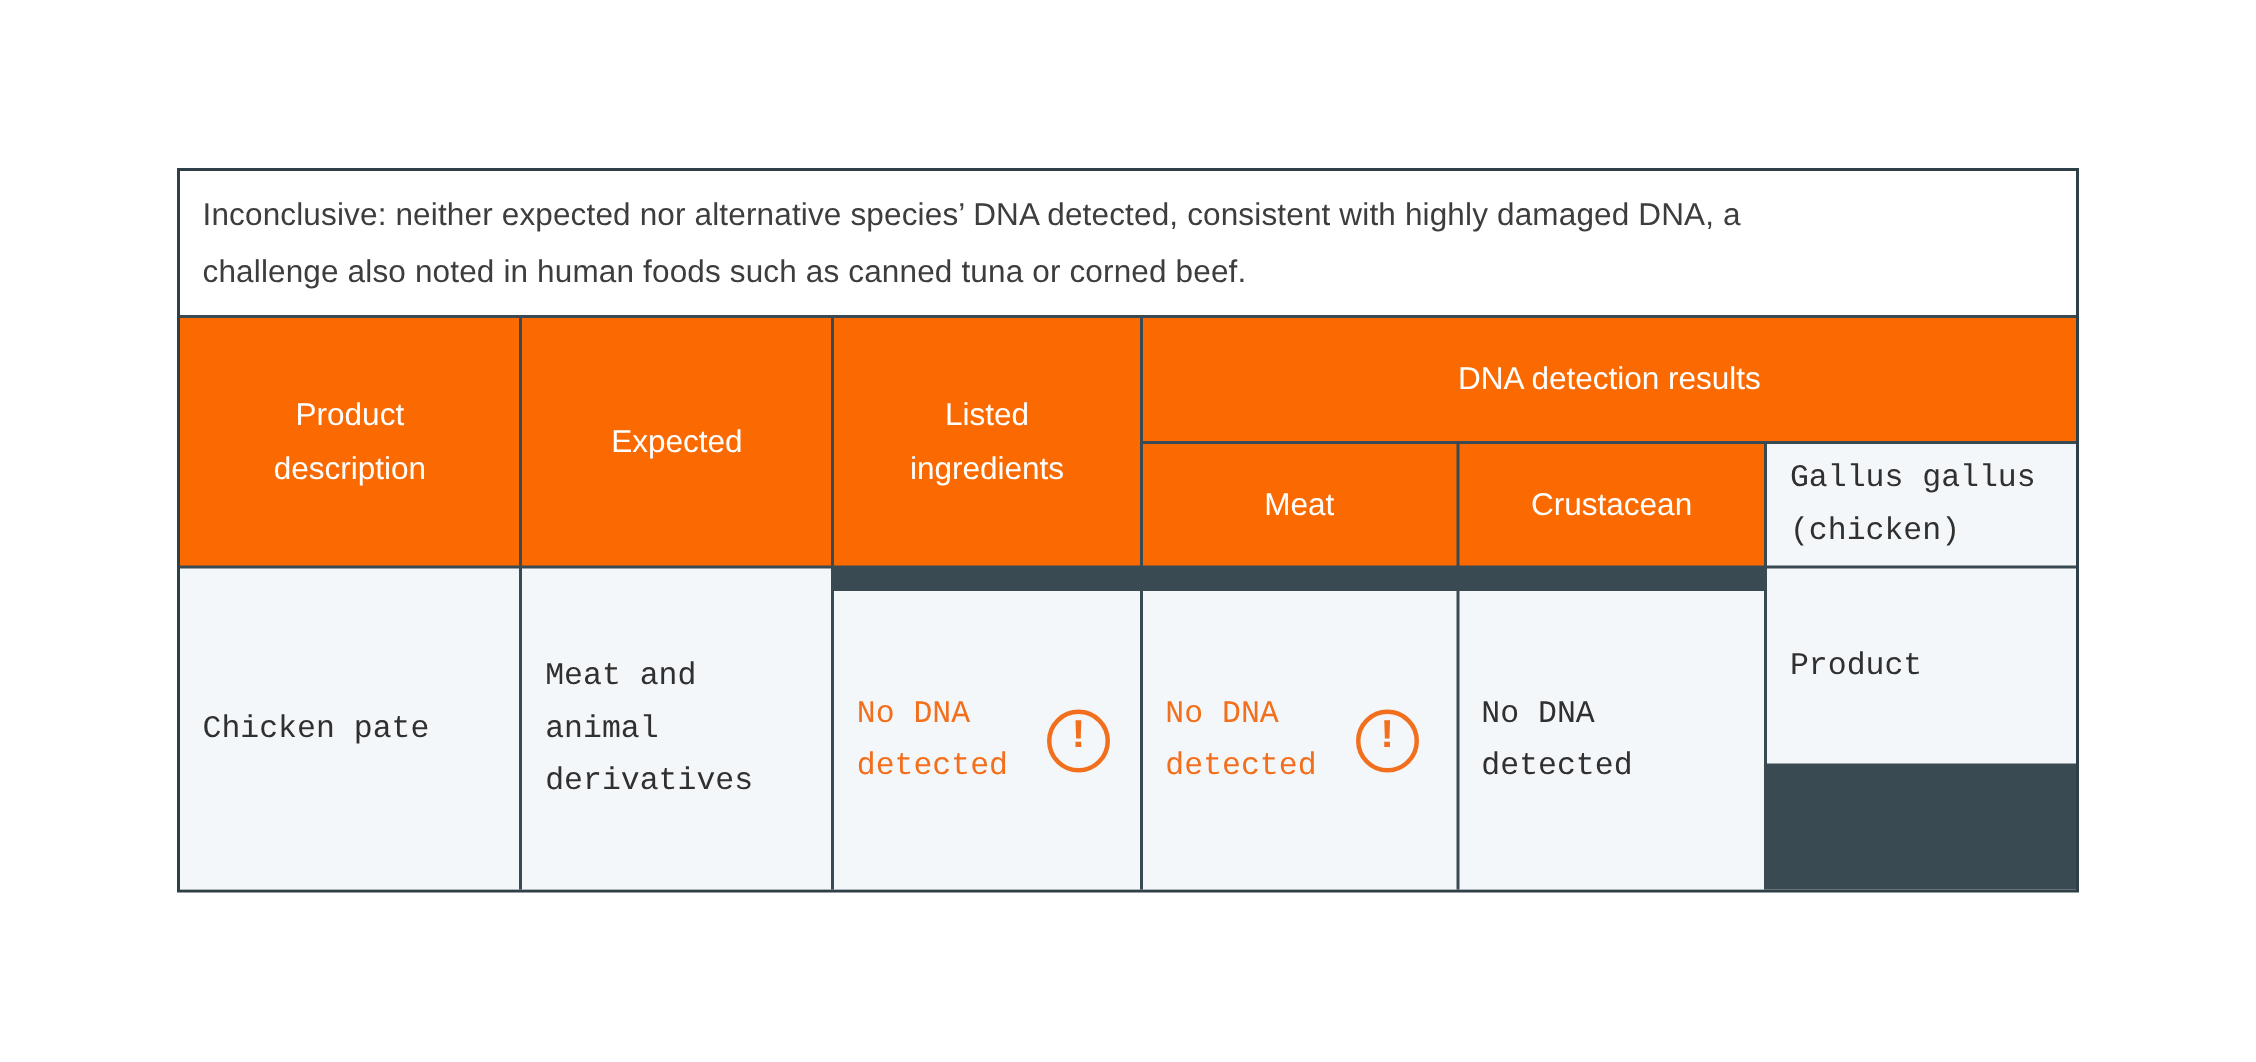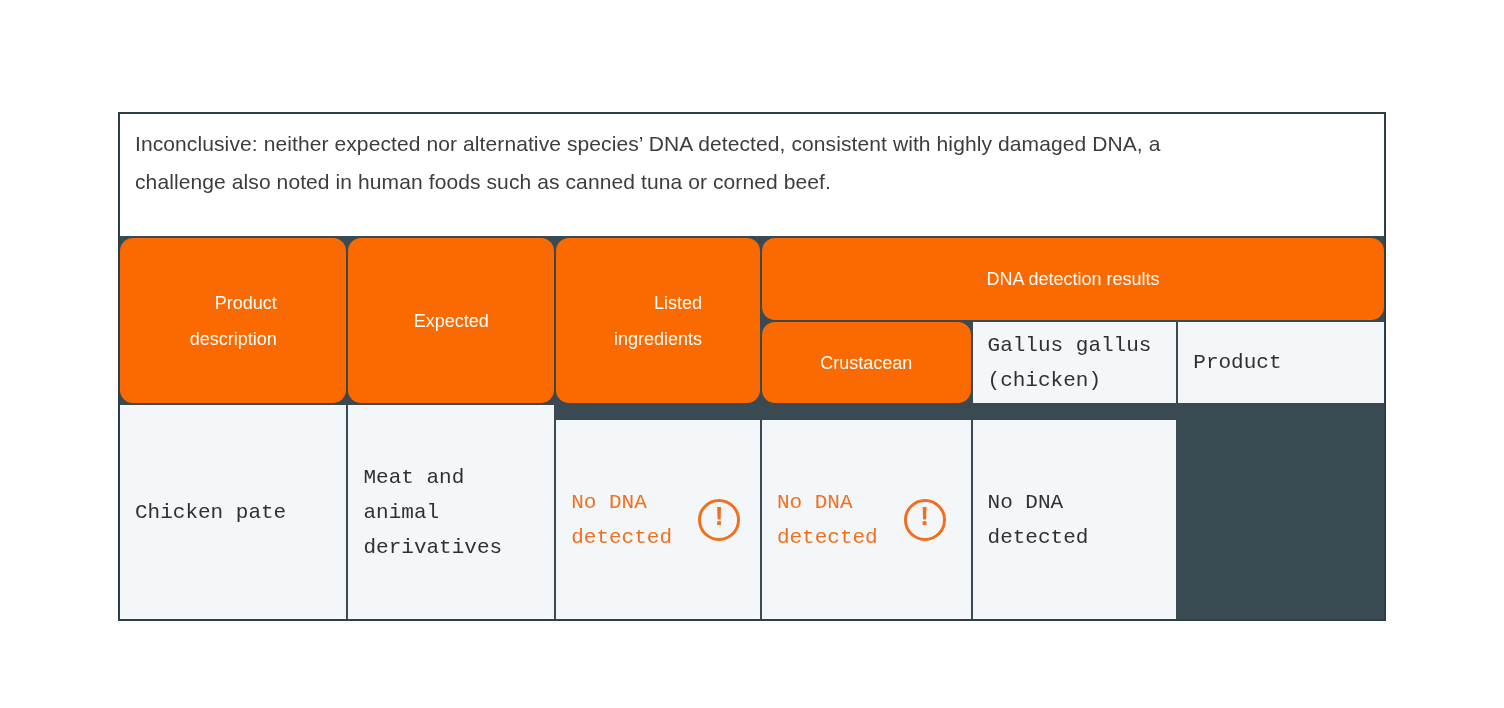--- a/index.html
+++ b/index.html
@@ -20,48 +20,47 @@
     overflow: hidden;
   }
   .figure {
     position: absolute;
     left: 118px; top: 112px;
     width: 1268px;
     border: 2px solid var(--border-outer);
     background: #ffffff;
   }
   .note {
-    height: 122px;
+    height: 96px;
     background: #ffffff;
     color: var(--note-text);
     font-size: 21px;
     line-height: 38px;
     padding: 11px 15px 0 15px;
     white-space: pre-line;
     letter-spacing: 0.1px;
   }
   .grid {
     display: grid;
     grid-template-columns: 229fr 208fr 206fr 211fr 206fr 208fr;
     grid-template-rows: 82px 81px 130px 82px;
     gap: 2px;
     background: var(--border);
     border-top: 2px solid var(--border);
   }
   .h {
     background: var(--header-bg);
     color: var(--header-text);
-    font-size: 18px;
+    font-size: 21px;
     line-height: 36px;
     display: flex;
     align-items: center;
     justify-content: center;
-    text-align: right;
+    text-align: center;
     white-space: pre-line;
-    border-radius: 13px;
   }
   .span2r { grid-row: span 2; }
   .dna-group { grid-column: 4 / 7; }
   .c {
     background: var(--body-bg);
     color: var(--body-text);
     font-size: 21px;
     line-height: 35px;
     display: flex;
     align-items: center;
@@ -97,20 +96,21 @@
 challenge also noted in human foods such as canned tuna or corned beef.</div>
 
   <div class="grid">
 
     <div class="h span2r">Product
 description</div>
     <div class="h span2r">Expected</div>
     <div class="h span2r">Listed
 ingredients</div>
     <div class="h dna-group">DNA detection results</div>
+    <div class="h">Meat</div>
     <div class="h">Crustacean</div>
 
     <div class="c body-span">Chicken pate</div>
     <div class="c body-span">Meat and
 animal
 derivatives</div>
     <div class="c">Gallus gallus
 (chicken)</div>
     <div class="c body-span result warn">
       <span class="txt">No DNA

